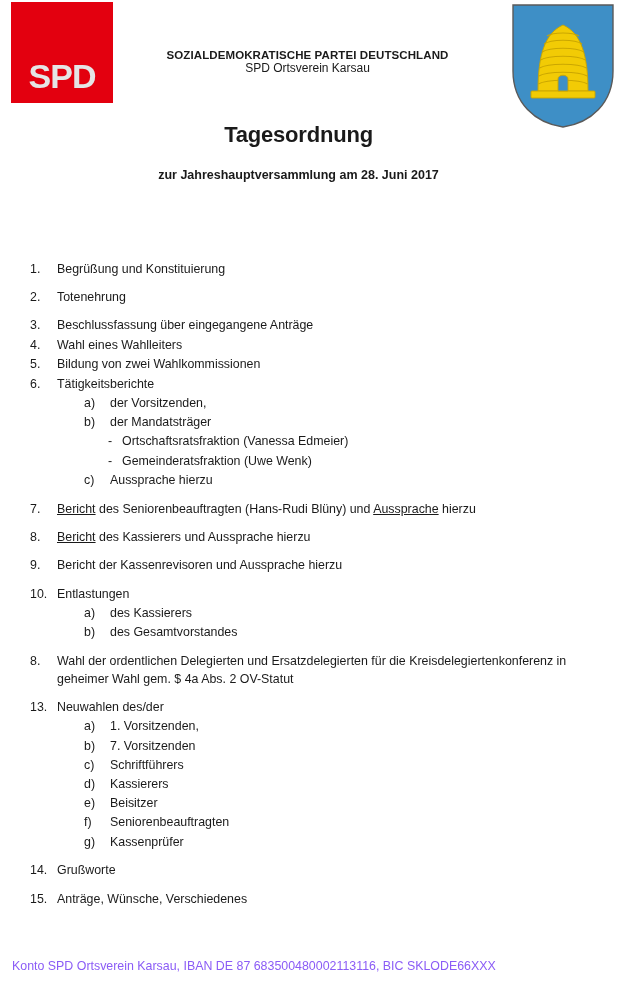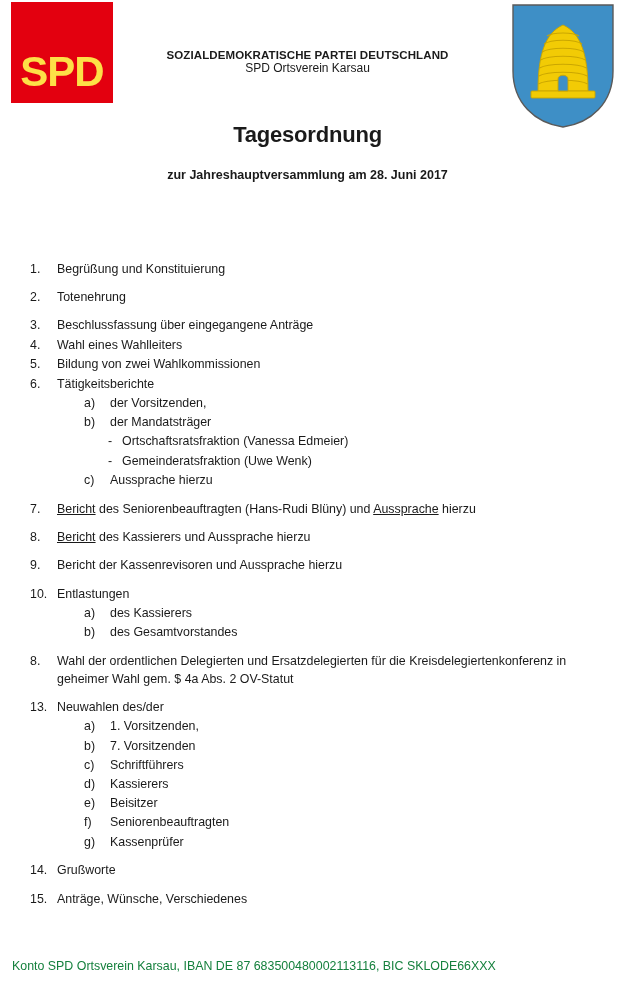--- a/index.html
+++ b/index.html
@@ -35,24 +35,24 @@
     width: 102px;
     height: 101px;
     background: #E3000F;
   }
   .spd-logo-text {
     position: absolute;
     left: 0;
     right: 0;
     bottom: 10px;
     text-align: center;
-    color: #fde047;
+    color: #e5e5e5;
     font-family: "Liberation Sans", sans-serif;
     font-weight: bold;
-    font-size: 42px;
+    font-size: 34px;
     letter-spacing: -1px;
     line-height: 1;
   }
 
   .header-center {
     position: absolute;
     left: 120px;
     top: 0;
     width: 375px;
     text-align: center;
@@ -72,21 +72,21 @@
     position: absolute;
     right: 17px;
     top: 3px;
     width: 104px;
     height: 126px;
   }
 
   
   .title-block {
     position: absolute;
-    left: 120px;
+    left: 111px;
     top: 122px;
     width: 375px;
     text-align: center;
   }
   .doc-title {
     font-size: 22px;
     font-weight: bold;
     letter-spacing: -0.2px;
   }
   .doc-subtitle {
@@ -150,21 +150,21 @@
   }
 
   .u { text-decoration: underline; text-align: center; }
 
   
   .footer {
     position: absolute;
     left: 12px;
     bottom: 26px;
     font-size: 12.4px;
-    color: #15803d;
+    color: #8b5cf6;
   }
 </style>
 </head>
 <body>
 
 <div class="page">
 
   <div class="header">
 
     <div class="spd-logo">

